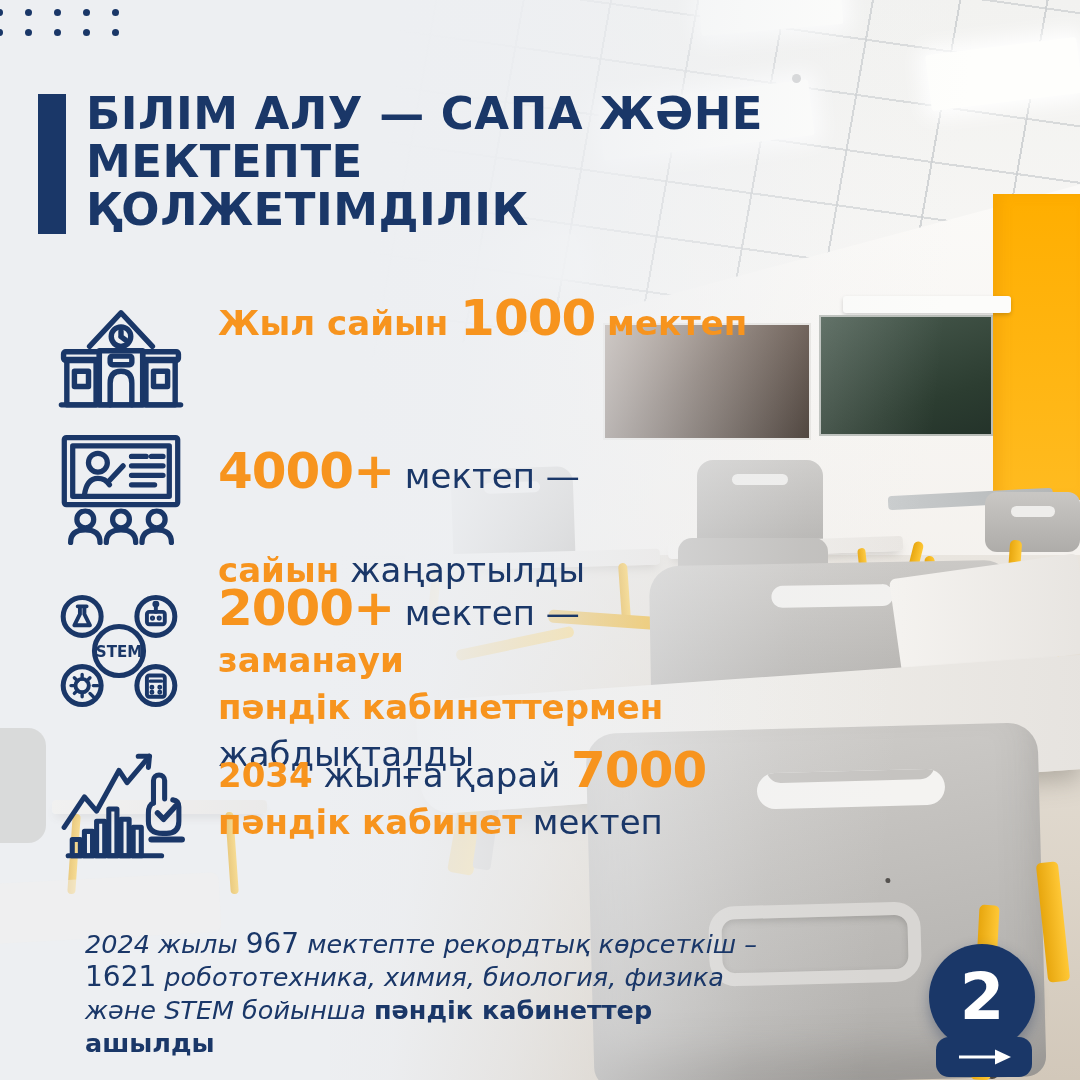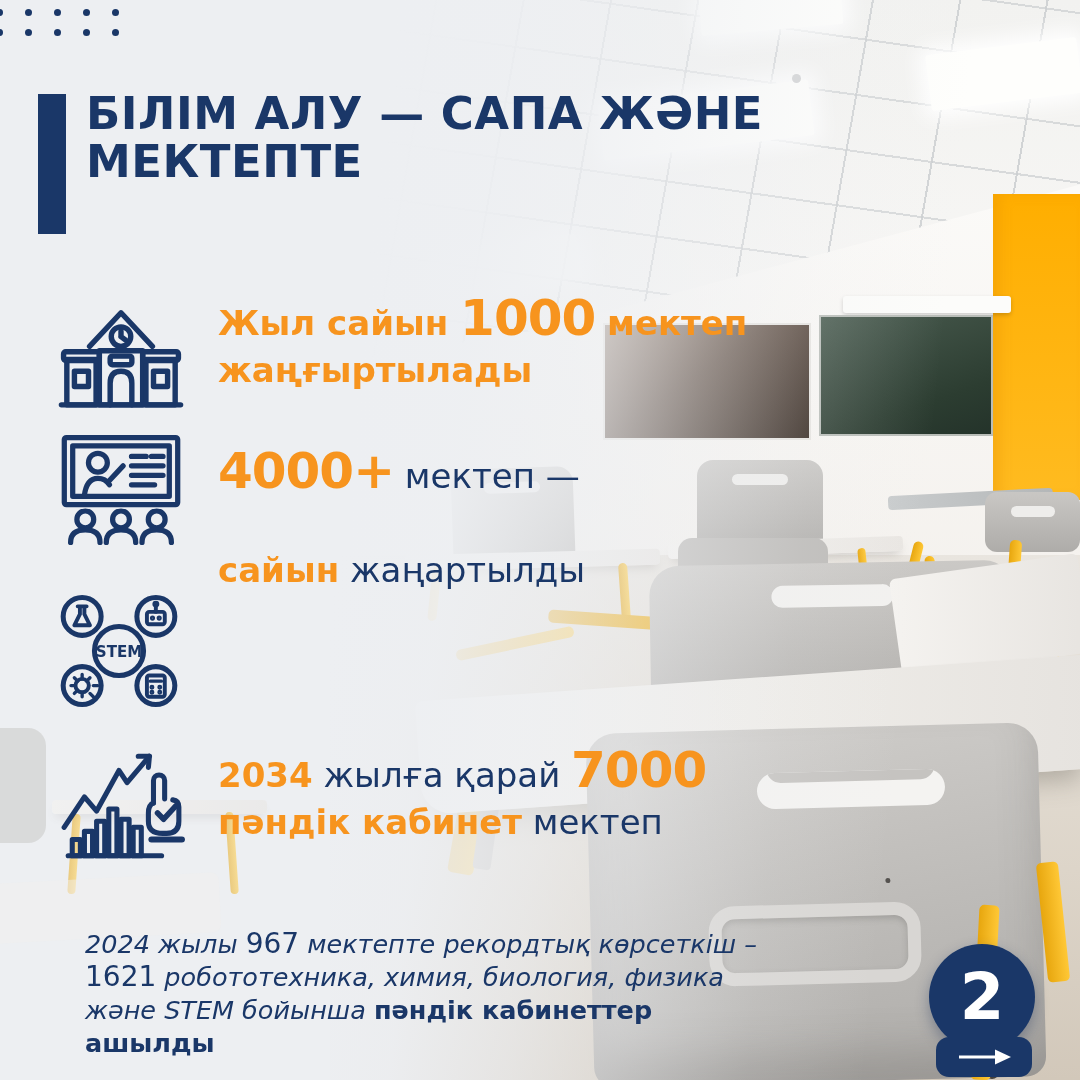--- a/index.html
+++ b/index.html
@@ -205,40 +205,41 @@
         <i></i>
         <i></i>
         <i></i>
         <i></i>
     </div>
 
     <div class="title-bar"></div>
     <h1 class="title">
       <div>БІЛІМ АЛУ — САПА ЖӘНЕ</div>
       <div>МЕКТЕПТЕ</div>
+      <div>ҚОЛЖЕТІМДІЛІК</div>
     </h1>
 
     <div class="icon-box" style="left:56px;top:292px;">
       <svg viewBox="0 0 120 112" fill="none" stroke="#1a3768" stroke-width="5" stroke-linecap="round" stroke-linejoin="round">
         <path d="M31 48 L60 17 L89 48"></path>
         <circle cx="60" cy="39" r="9"></circle>
         <path d="M60 39 v-5 M60 39 l4 3"></path>
         <rect x="40" y="52" width="40" height="50"></rect>
         <rect x="50" y="57" width="20" height="8" rx="2"></rect>
         <path d="M50 102 V82 Q50 71 60 71 Q70 71 70 82 V102"></path>
         <rect x="10" y="60" width="27" height="42"></rect>
         <rect x="7" y="53" width="33" height="8" rx="2"></rect>
         <rect x="17" y="71" width="13" height="14"></rect>
         <rect x="83" y="60" width="27" height="42"></rect>
         <rect x="80" y="53" width="33" height="8" rx="2"></rect>
         <rect x="90" y="71" width="13" height="14"></rect>
         <path d="M5 102 H115"></path>
       </svg>
     </div>
-    <div class="btext" style="top:298px;"><span class="seg seg-orange">Жыл сайын </span><span class="seg seg-orange-num">1000</span><span class="seg seg-orange"> мектеп</span><br><span class="seg seg-orange">жаңғыртылады</span></div>
+    <div class="btext" style="top:298px;"><span class="seg seg-orange">Жыл сайын </span><span class="seg seg-orange-num">1000</span><span class="seg seg-orange"> мектеп</span><br></div>
 
     <div class="icon-box" style="left:58px;top:428px;width:126px;height:124px;">
       <svg viewBox="0 0 120 112" fill="none" stroke="#1a3768" stroke-width="5" stroke-linecap="round" stroke-linejoin="round">
         <rect x="6" y="6" width="108" height="64" rx="2"></rect>
         <rect x="14" y="14" width="92" height="48"></rect>
         <circle cx="38" cy="30" r="9"></circle>
         <path d="M25 62 Q27 45 38 45 Q45 45 49 51"></path>
         <path d="M49 47 L62 33"></path>
         <path d="M70 24 H84 M89 24 H100 M70 33 H100 M70 42 H100 M70 51 H92"></path>
         <circle cx="26" cy="84" r="8"></circle>
@@ -268,20 +269,21 @@
         <path d="M27 81 v4 M27 97 v4 M17 91 h4 M37 91 h4 M20 84 l3 3 M34 98 l3 3 M34 84 l-3 3 M20 98 l3-3" stroke-width="3"></path>
         <rect x="85" y="82" width="16" height="19" rx="2" stroke-width="3.5"></rect>
         <path d="M88 87 H98" stroke-width="3"></path>
         <circle cx="89.5" cy="92.5" r="1" stroke-width="2.4"></circle>
         <circle cx="96.5" cy="92.5" r="1" stroke-width="2.4"></circle>
         <circle cx="89.5" cy="97" r="1" stroke-width="2.4"></circle>
         <circle cx="96.5" cy="97" r="1" stroke-width="2.4"></circle>
         <text x="60" y="65.5" text-anchor="middle" font-size="13.5" font-weight="bold" fill="#1a3768" stroke="none" font-family="DejaVu Sans, sans-serif">STEM</text>
       </svg>
     </div>
+    <div class="btext" style="top:588px;"><span class="seg seg-orange-num">2000+</span><span class="seg seg-navy"> мектеп — </span><span class="seg seg-orange"> заманауи</span><br><span class="seg seg-orange">пәндік кабинеттермен</span><br><span class="seg seg-navy">жабдықталды</span></div>
 
     <div class="icon-box" style="left:56px;top:744px;width:132px;height:128px;">
       <svg viewBox="0 0 130 122" fill="none" stroke="#1a3768" stroke-width="5" stroke-linecap="round" stroke-linejoin="round">
         <path d="M12 108 H104"></path>
         <rect x="16" y="92" width="8" height="16"></rect>
         <rect x="28" y="84" width="8" height="24"></rect>
         <rect x="40" y="74" width="8" height="34"></rect>
         <rect x="52" y="62" width="8" height="46"></rect>
         <rect x="64" y="72" width="8" height="36"></rect>
         <rect x="76" y="80" width="8" height="28"></rect>

